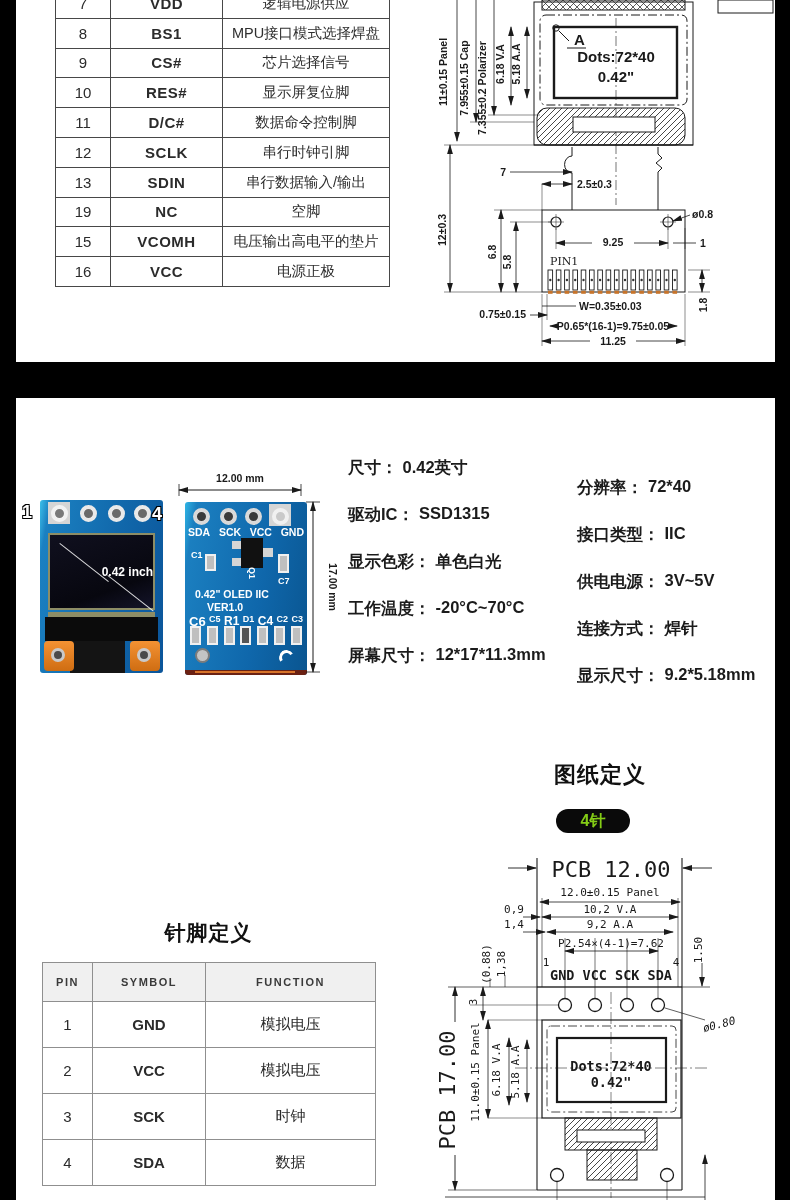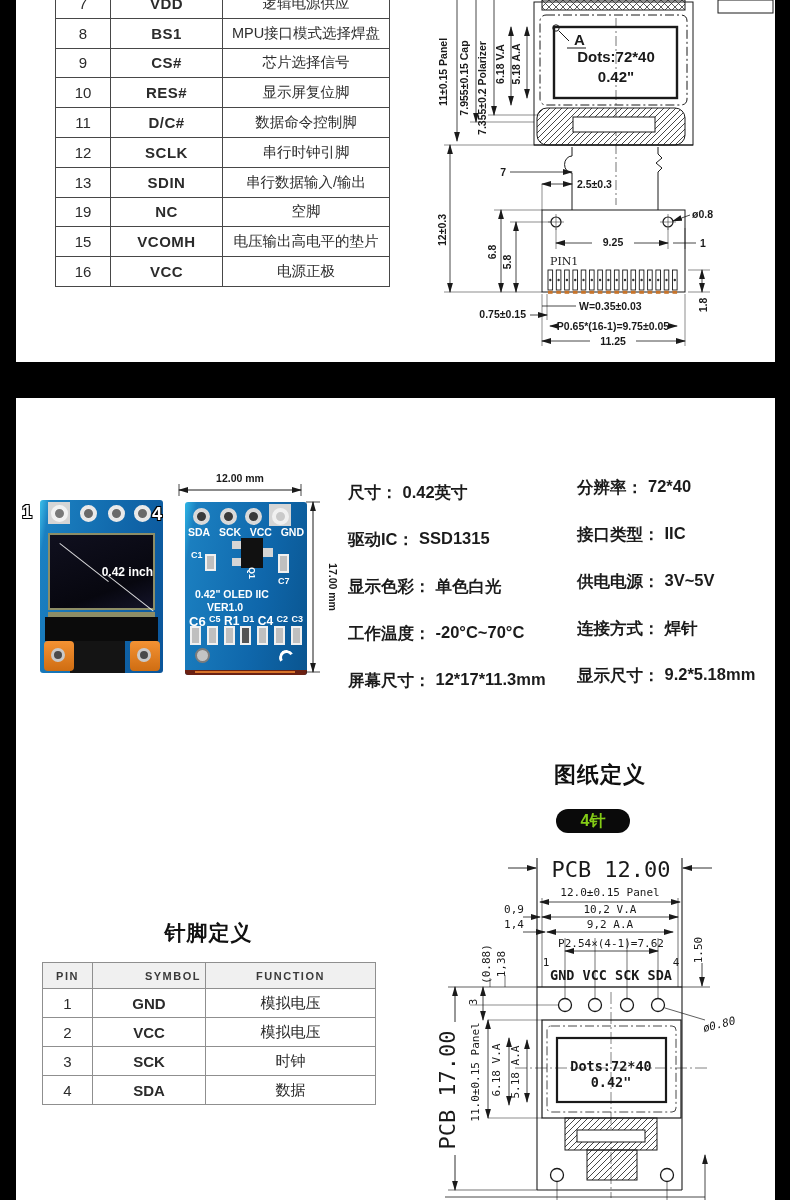--- a/index.html
+++ b/index.html
@@ -16,36 +16,36 @@
   table.grid { border-collapse:collapse; table-layout:fixed; }
   #topTable { left:55px; top:-12px; }
   #topTable td { border:1.6px solid #474747; height:29.8px; text-align:center; vertical-align:middle; padding:0; }
   #topTable td.c-pin { width:55px; font-size:15px; font-weight:500; color:#2b2b2b; }
   #topTable td.c-sym { width:112px; font-size:15px; font-weight:600; letter-spacing:.5px; color:#2b2b2b; }
   #topTable td.c-fn  { width:167px; font-size:14.5px; color:#2e2e2e; }
 
   
   .spec-col { display:flex; flex-direction:column; }
   .spec-row { display:flex; gap:5px; height:17px; margin-bottom:30px; font-size:16.5px; font-weight:700; color:#1b1b1b; white-space:nowrap; }
-  #specLeft  { left:348px; top:482px; }
+  #specLeft  { left:348px; top:457px; }
   #specRight { left:577px; top:477px; }
 
   
   .h-title { font-weight:700; color:#111; text-align:center; }
   #drawTitle { left:430px; top:760px; width:340px; font-size:22px; letter-spacing:1px; }
   #pinTitle  { left:42px;  top:919px; width:333px; font-size:21px; letter-spacing:1px; }
   #badge { left:556px; top:809px; width:74px; height:24px; background:#0a0a0a; color:#84cc16;
            border-radius:12px; font-size:16px; font-weight:700; text-align:center; line-height:24px; }
 
   
   #pinTable { left:42px; top:962px; }
-  #pinTable th, #pinTable td { border:1.2px solid #8f8f8f; text-align:center; vertical-align:middle; padding:4px; }
+  #pinTable th, #pinTable td { border:1.2px solid #8f8f8f; text-align:center; vertical-align:middle; padding:13px; }
   #pinTable th { height:26px; background:#f0f0f0; font-size:11px; letter-spacing:1.5px; color:#3a3a3a; font-weight:700; }
   #pinTable td { height:29px; font-size:15px; color:#2b2b2b; }
-  #pinTable .w1{width:50px;} #pinTable .w2{width:113px;text-align:right;} #pinTable .w3{width:170px;}
+  #pinTable .w1{width:50px;} #pinTable .w2{width:113px;} #pinTable .w3{width:170px;}
   #pinTable td.sym { font-weight:600; }
 
   
   .pcb { border-radius:3px; overflow:hidden; }
   #photoFront { left:40px; top:500px; width:123px; height:173px;
     background:linear-gradient(100deg,#3cc0ea 0%,#1b80c1 7%,#1168ab 55%,#0b559a 100%); }
   #photoBack  { left:185px; top:502px; width:122px; height:173px;
     background:linear-gradient(100deg,#2fb5e5 0%,#1b7fc0 8%,#0f67ab 60%,#0a5590 100%); }
   .hole { position:absolute; width:17px; height:17px; border-radius:50%; }
   .pad-sq { position:absolute; background:#d5d5d5; }

